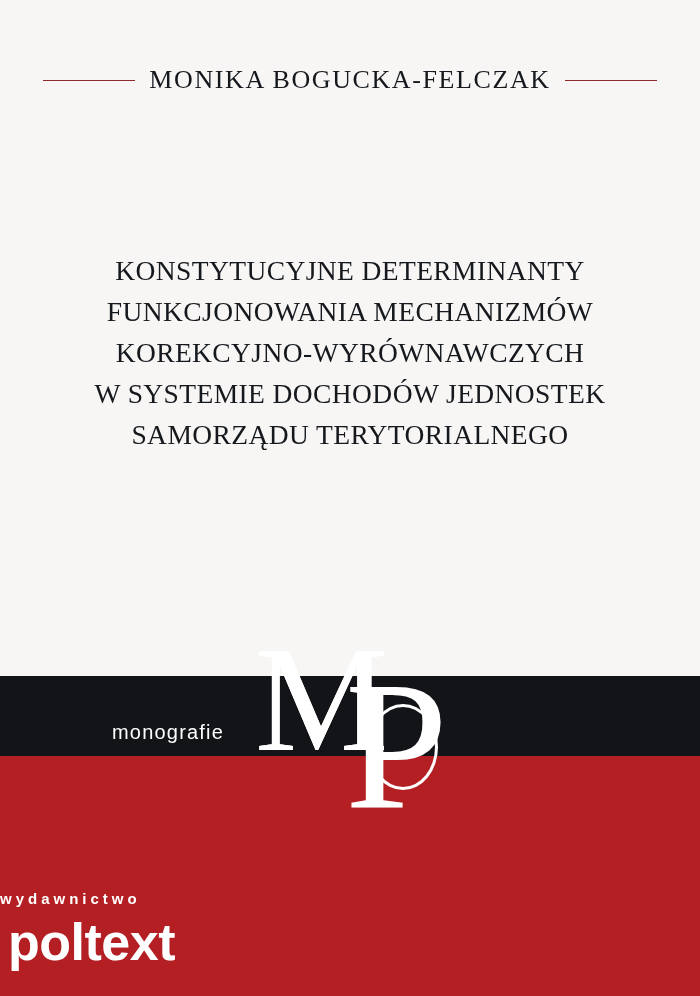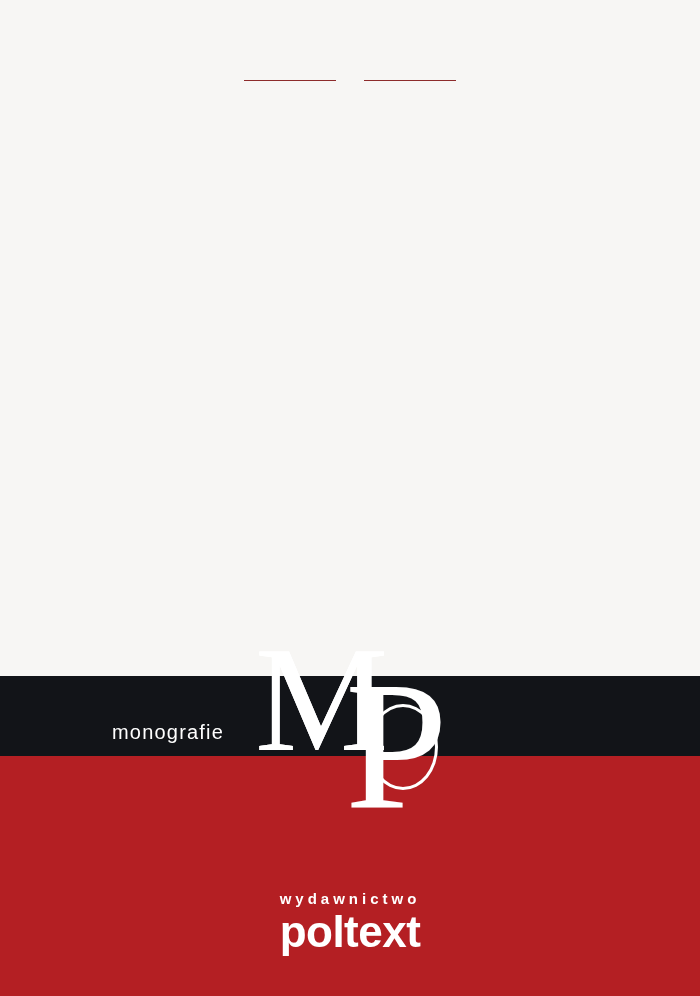--- a/index.html
+++ b/index.html
@@ -137,47 +137,56 @@
     border: 3px solid #ffffff;
     border-radius: 50%;
     box-sizing: border-box;
   }
   
   .publisher {
     position: absolute;
     left: 0;
     top: 890px;
     width: 700px;
-    text-align: center;
   }
   .pub-small {
     font-family: "Liberation Sans", sans-serif;
     font-size: 15px;
     letter-spacing: 4px;
     color: #ffffff;
     font-weight: 700;
   }
   .pub-main {
+    margin-top: 5px;
     font-family: "Liberation Sans", sans-serif;
-    font-size: 44px;
+    font-size: 52px;
     letter-spacing: -0.5px;
     color: #ffffff;
     font-weight: 700;
+    padding-left: 8px;
   }
 </style>
 </head>
 <body>
 
 <div class="cover">
 
   <div class="author-band">
     <div class="rule rule-left"></div>
+    <div class="author-name">MONIKA BOGUCKA-FELCZAK</div>
     <div class="rule rule-right"></div>
   </div>
 
+  <div class="title-block">
+    <div class="title-line">KONSTYTUCYJNE DETERMINANTY</div>
+    <div class="title-line">FUNKCJONOWANIA MECHANIZMÓW</div>
+    <div class="title-line">KOREKCYJNO-WYRÓWNAWCZYCH</div>
+    <div class="title-line">W SYSTEMIE DOCHODÓW JEDNOSTEK</div>
+    <div class="title-line">SAMORZĄDU TERYTORIALNEGO</div>
+  </div>
 
   <div class="black-band"></div>
   <div class="red-band"></div>
 
   <div class="monogram">
     <div class="mono-clip-top">
       <div class="mono-letter mono-m">M</div>
       <div class="mono-letter mono-p">P</div>
       <div class="ellipse"></div>
     </div>

